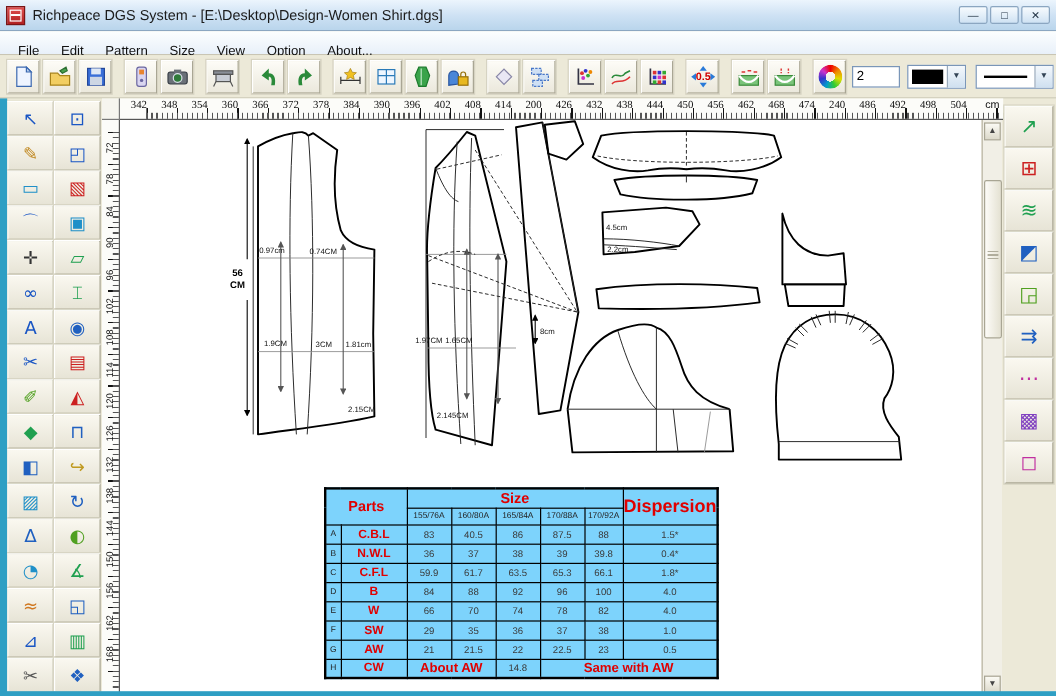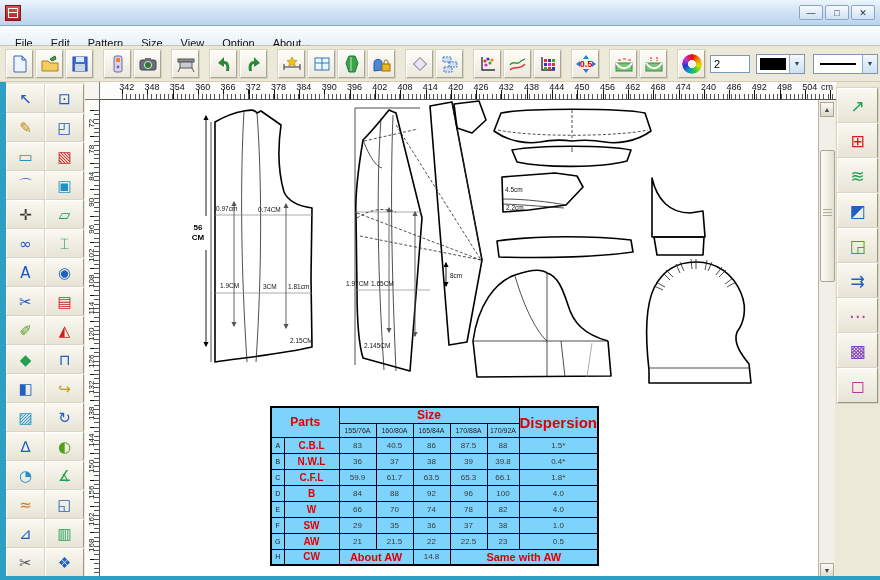--- a/index.html
+++ b/index.html
@@ -52,21 +52,21 @@
     font-family:"DejaVu Sans","Liberation Sans",sans-serif;}
   
   .corner{position:absolute;left:85px;top:82px;width:15px;height:18px;background:#f6f5ef;
     border-right:1px solid #777;border-bottom:1px solid #777;box-sizing:border-box;}
   .hruler{position:absolute;left:100px;top:82px;width:736px;height:18px;background:#fcfcf9;
     border-bottom:1px solid #555;box-sizing:border-box;
     background-image:repeating-linear-gradient(90deg,#555 0 1px,transparent 1px 4.2px),
                      repeating-linear-gradient(90deg,#111 0 1px,transparent 1px 25.3px);
     background-size:736px 5px,736px 9px;background-repeat:no-repeat;background-position:22px 100%,22px 100%;
     display:flex;padding-left:9px;}
-  .hnum{width:25.3px;flex:none;text-align:right;font-size:9px;line-height:11px;color:#111;}
+  .hnum{width:25.3px;flex:none;text-align:left;font-size:9px;line-height:11px;color:#111;font-family:Liberation Serif, serif;}
   .hunit{position:absolute;right:3px;top:0;font-size:9px;color:#111;}
   .vruler{position:absolute;left:85px;top:100px;width:15px;height:480px;background:#fcfcf9;
     border-right:1px solid #555;box-sizing:border-box;
     background-image:repeating-linear-gradient(180deg,#555 0 1px,transparent 1px 4.4px),
                      repeating-linear-gradient(180deg,#111 0 1px,transparent 1px 26.4px);
     background-size:5px 470px,9px 470px;background-repeat:no-repeat;background-position:100% 10px,100% 10px;}
   .vnums{position:absolute;left:85px;top:110px;width:14px;display:flex;flex-direction:column;}
   .vnum{height:26.4px;line-height:26.4px;text-align:center;font-size:8px;color:#111;transform:rotate(-90deg);}
   
   .canvas{position:absolute;left:100px;top:100px;width:718px;height:480px;background:#fff;overflow:hidden;}
@@ -106,20 +106,21 @@
 </style>
 </head>
 <body>
 
 <div id="app">
 
   <div class="titlebar">
     <span class="app-icon">
         <i></i>
       </span>
+    <span class="title-text">Richpeace DGS System - [E:\Desktop\Design-Women Shirt.dgs]</span>
     <span class="win-controls">
       <button class="win-btn">—</button>
       <button class="win-btn">□</button>
       <button class="win-btn">✕</button>
     </span>
   </div>
 
   <div class="menubar">
 
   <span class="menu-item">File</span>
@@ -417,21 +418,21 @@
         <span class="hnum">360</span>
         <span class="hnum">366</span>
         <span class="hnum">372</span>
         <span class="hnum">378</span>
         <span class="hnum">384</span>
         <span class="hnum">390</span>
         <span class="hnum">396</span>
         <span class="hnum">402</span>
         <span class="hnum">408</span>
         <span class="hnum">414</span>
-        <span class="hnum">420</span>
+        <span class="hnum">200</span>
         <span class="hnum">426</span>
         <span class="hnum">432</span>
         <span class="hnum">438</span>
         <span class="hnum">444</span>
         <span class="hnum">450</span>
         <span class="hnum">456</span>
         <span class="hnum">462</span>
         <span class="hnum">468</span>
         <span class="hnum">474</span>
         <span class="hnum">240</span>

